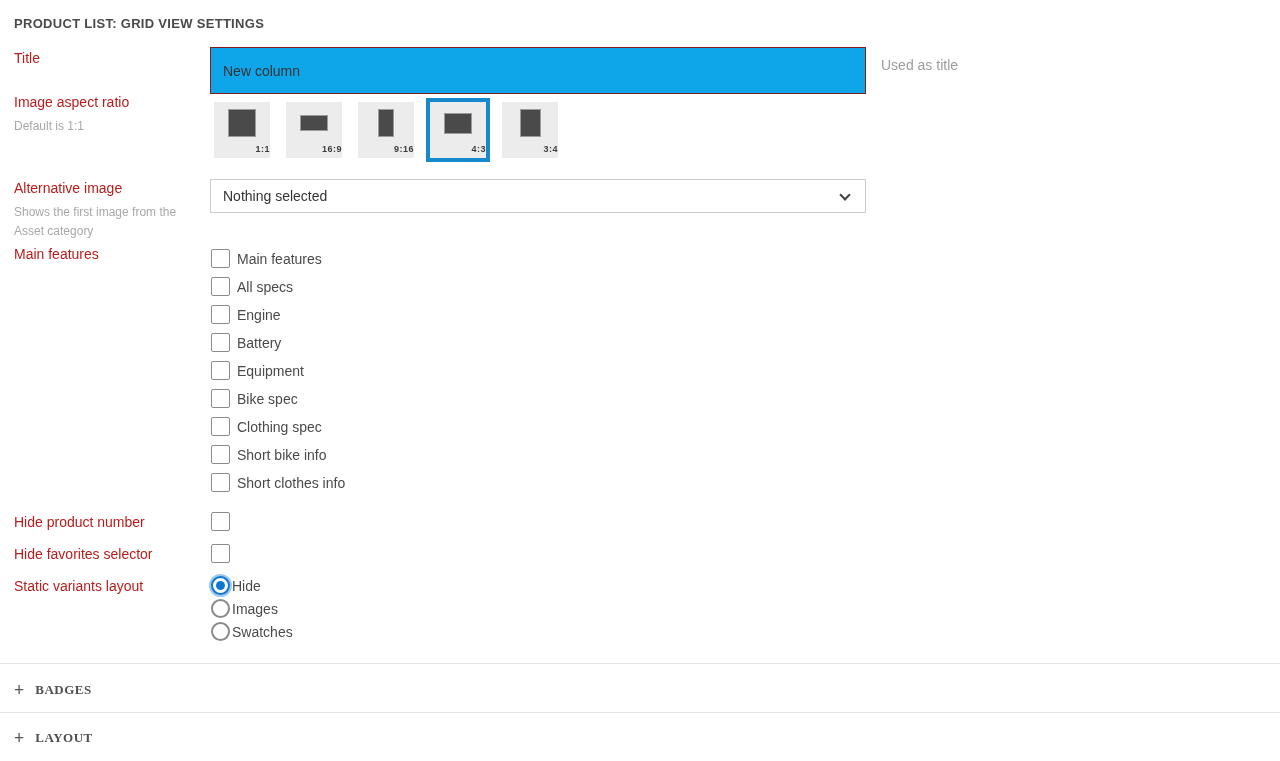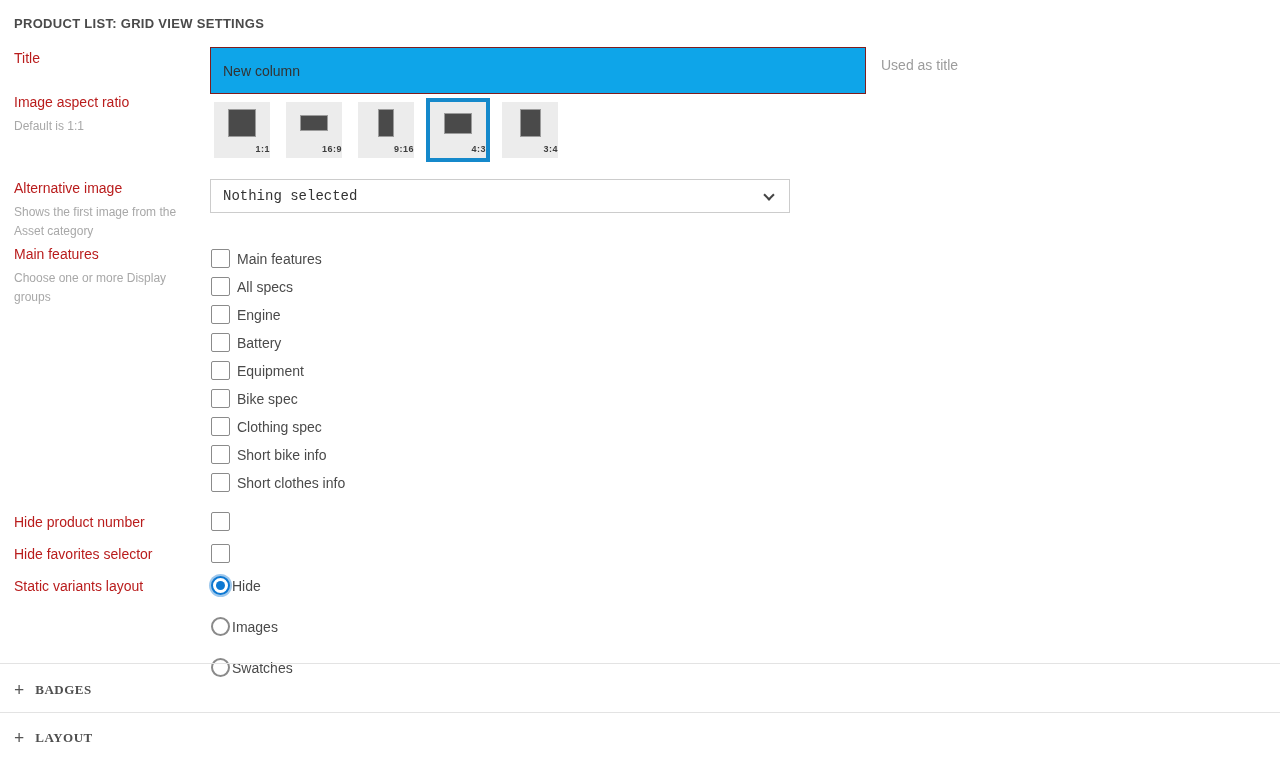--- a/index.html
+++ b/index.html
@@ -90,30 +90,29 @@
     font-size: 9px;
     font-weight: 700;
     color: #3d3d3d;
     letter-spacing: .5px;
     margin-bottom: 4px;
   }
 
   
   .select {
     left: 210px; top: 179px;
-    width: 580px; height: 34px;
+    width: 656px; height: 34px;
     border: 1px solid #cccccc;
     background: #fff;
     display: flex;
     align-items: center;
     padding: 0 12px;
     font-size: 14px;
     color: #333;
     cursor: pointer;
-    font-family: Liberation Mono, monospace;
   }
   .select .chevron {
     position: absolute;
     right: 16px; top: 11px;
     width: 8px; height: 8px;
     border-right: 2px solid #444;
     border-bottom: 2px solid #444;
     transform: rotate(45deg);
   }
 
@@ -141,21 +140,21 @@
     font-size: 14px;
     color: #4a4a4a;
   }
   .lone-checkbox { left: 211px; }
 
   
   .radio-list {
     left: 211px; top: 576px;
     display: flex;
     flex-direction: column;
-    gap: 22px;
+    gap: 4px;
   }
   .radio-row {
     display: flex;
     align-items: center;
     gap: 2px;
     cursor: pointer;
   }
   .radio {
     width: 19px; height: 19px;
     border-radius: 50%;
@@ -257,21 +256,20 @@
   </div>
 
   <div class="abs row-label" style="top:180px;">Alternative image</div>
   <div class="abs sub-label" style="top:203px;">Shows the first image from the Asset category</div>
   <div class="abs select">
     <span>Nothing selected</span>
     <span class="chevron"></span>
   </div>
 
   <div class="abs row-label" style="top:246px;">Main features</div>
-  <div class="abs sub-label" style="top:269px; width:172px;">Choose one or more Display groups</div>
   <div class="abs check-list" style="top:249px;">
     <label class="check-row">
       <span class="checkbox"></span>
       <span class="check-label">Main features</span>
     </label>
     <label class="check-row">
       <span class="checkbox"></span>
       <span class="check-label">All specs</span>
     </label>
     <label class="check-row">

